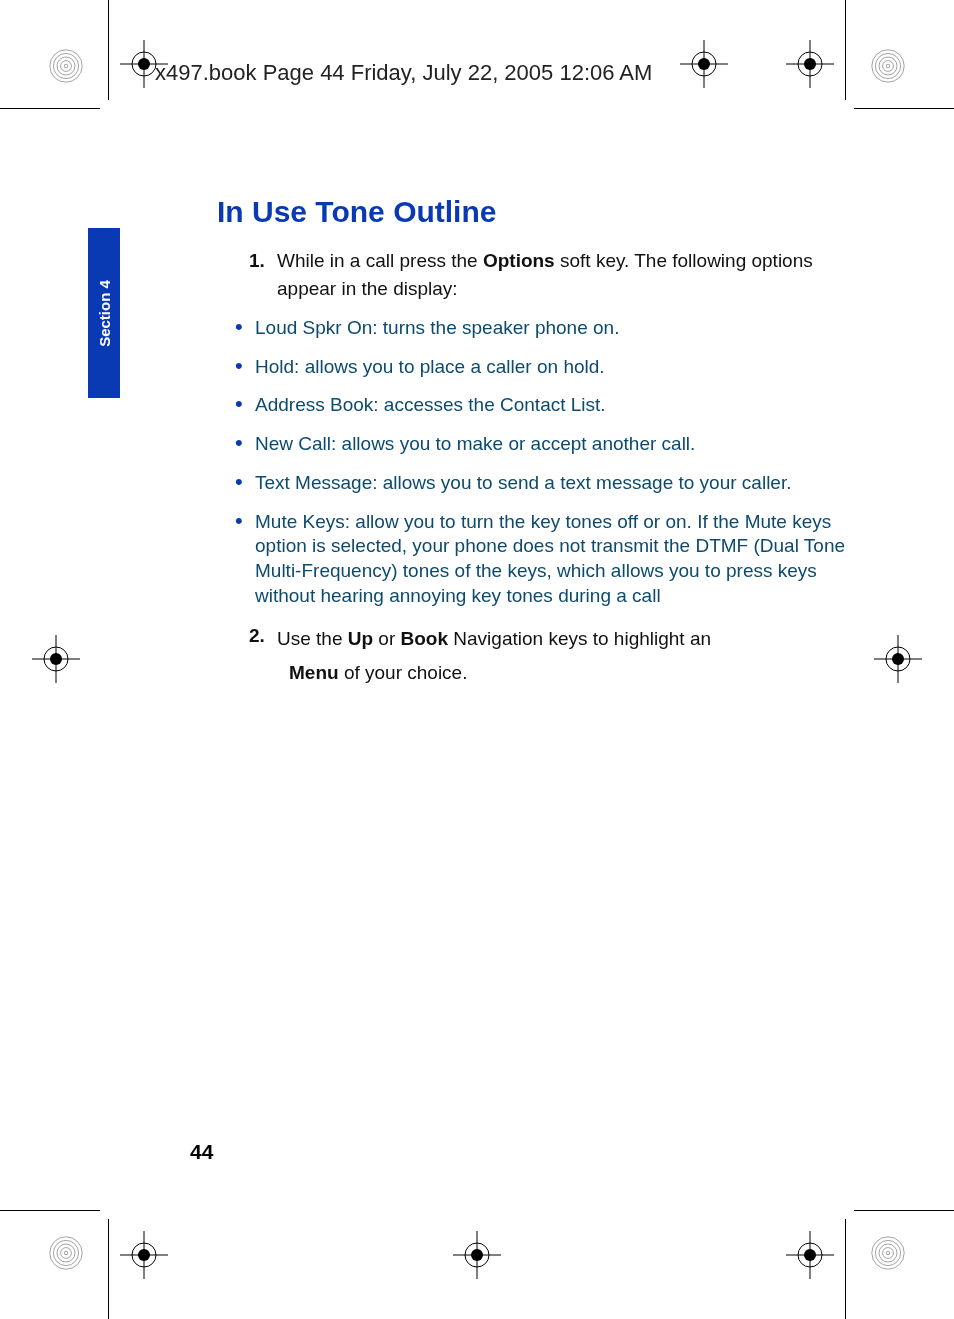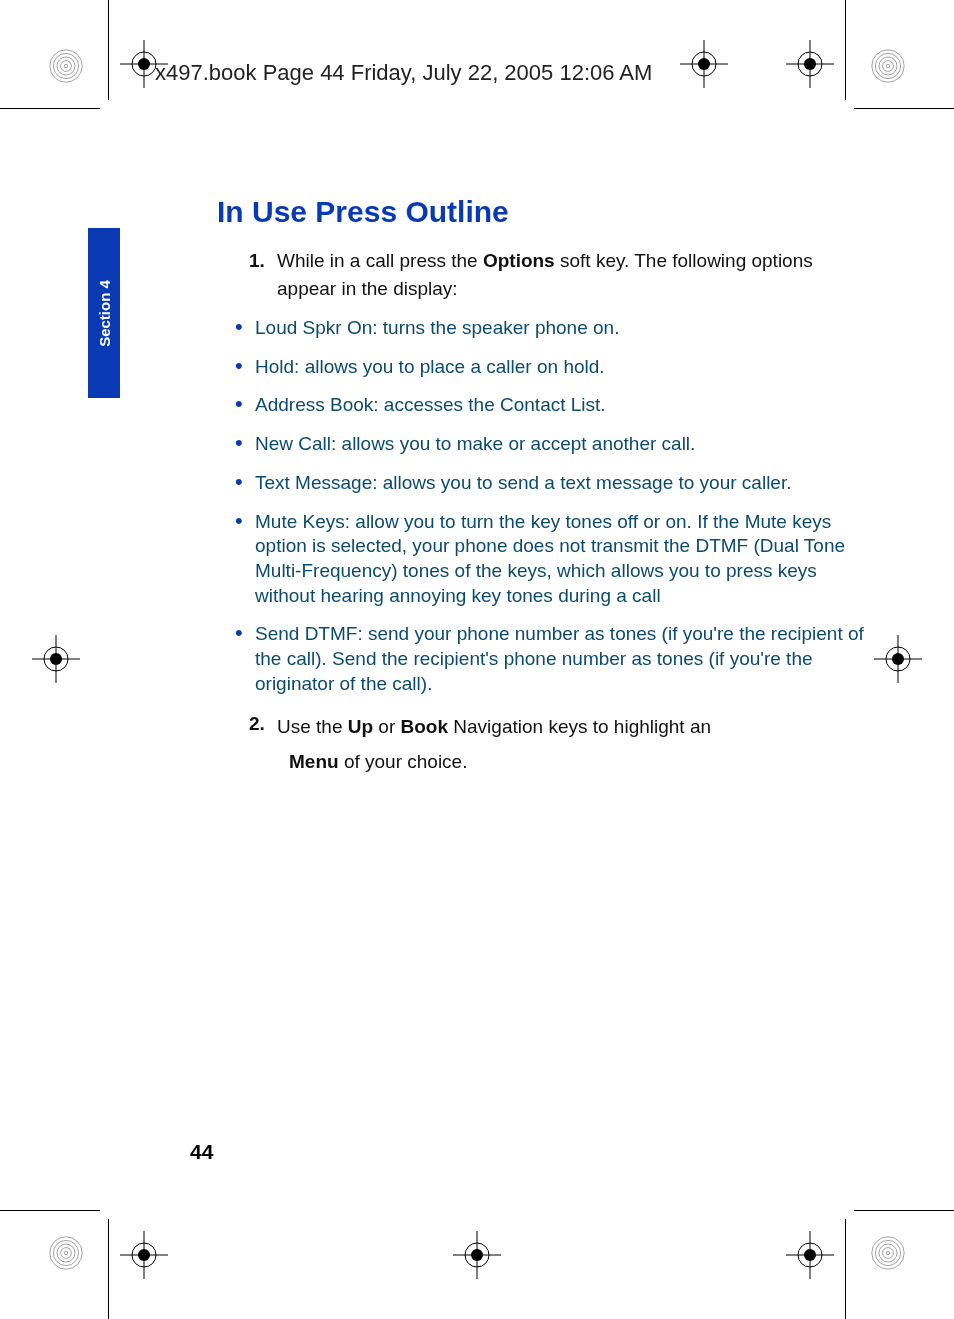--- a/index.html
+++ b/index.html
@@ -237,37 +237,36 @@
     </svg>
 </div>
 
 <div class="header-line">x497.book  Page 44  Friday, July 22, 2005  12:06 AM</div>
 
 <div class="section-tab">
   <span>Section 4</span>
 </div>
 
 <div class="content">
-  <h1 class="heading">In Use Press Outline</h1>
+  <h1 class="heading">In Use Tone Outline</h1>
 
   <div class="step">
     <span class="step-num">1.</span>
     <span>
       <span>While in a call press the </span><span class="bold">Options</span><span> soft key. The following options appear in the display:</span>
     </span>
   </div>
 
   <ul class="bullet-list">
     <li>Loud Spkr On: turns the speaker phone on.</li>
     <li>Hold: allows you to place a caller on hold.</li>
     <li>Address Book: accesses the Contact List.</li>
     <li>New Call: allows you to make or accept another call.</li>
     <li>Text Message: allows you to send a text message to your caller.</li>
     <li>Mute Keys: allow you to turn the key tones off or on. If the Mute keys option is selected, your phone does not transmit the DTMF (Dual Tone Multi-Frequency) tones of the keys, which allows you to press keys without hearing annoying key tones during a call</li>
-    <li>Send DTMF: send your phone number as tones (if you're the recipient of the call).  Send the recipient's phone number as tones (if you're the originator of the call).</li>
   </ul>
 
   <div class="step">
     <span class="step-num">2.</span>
     <span style="line-height:1.8;">
       <span>Use the </span><span class="bold">Up</span><span> or </span><span class="bold">Book</span><span> Navigation keys to highlight an</span>
       <span class="indent"><span class="bold">Menu</span><span> of your choice.</span></span>
     </span>
   </div>
 </div>

